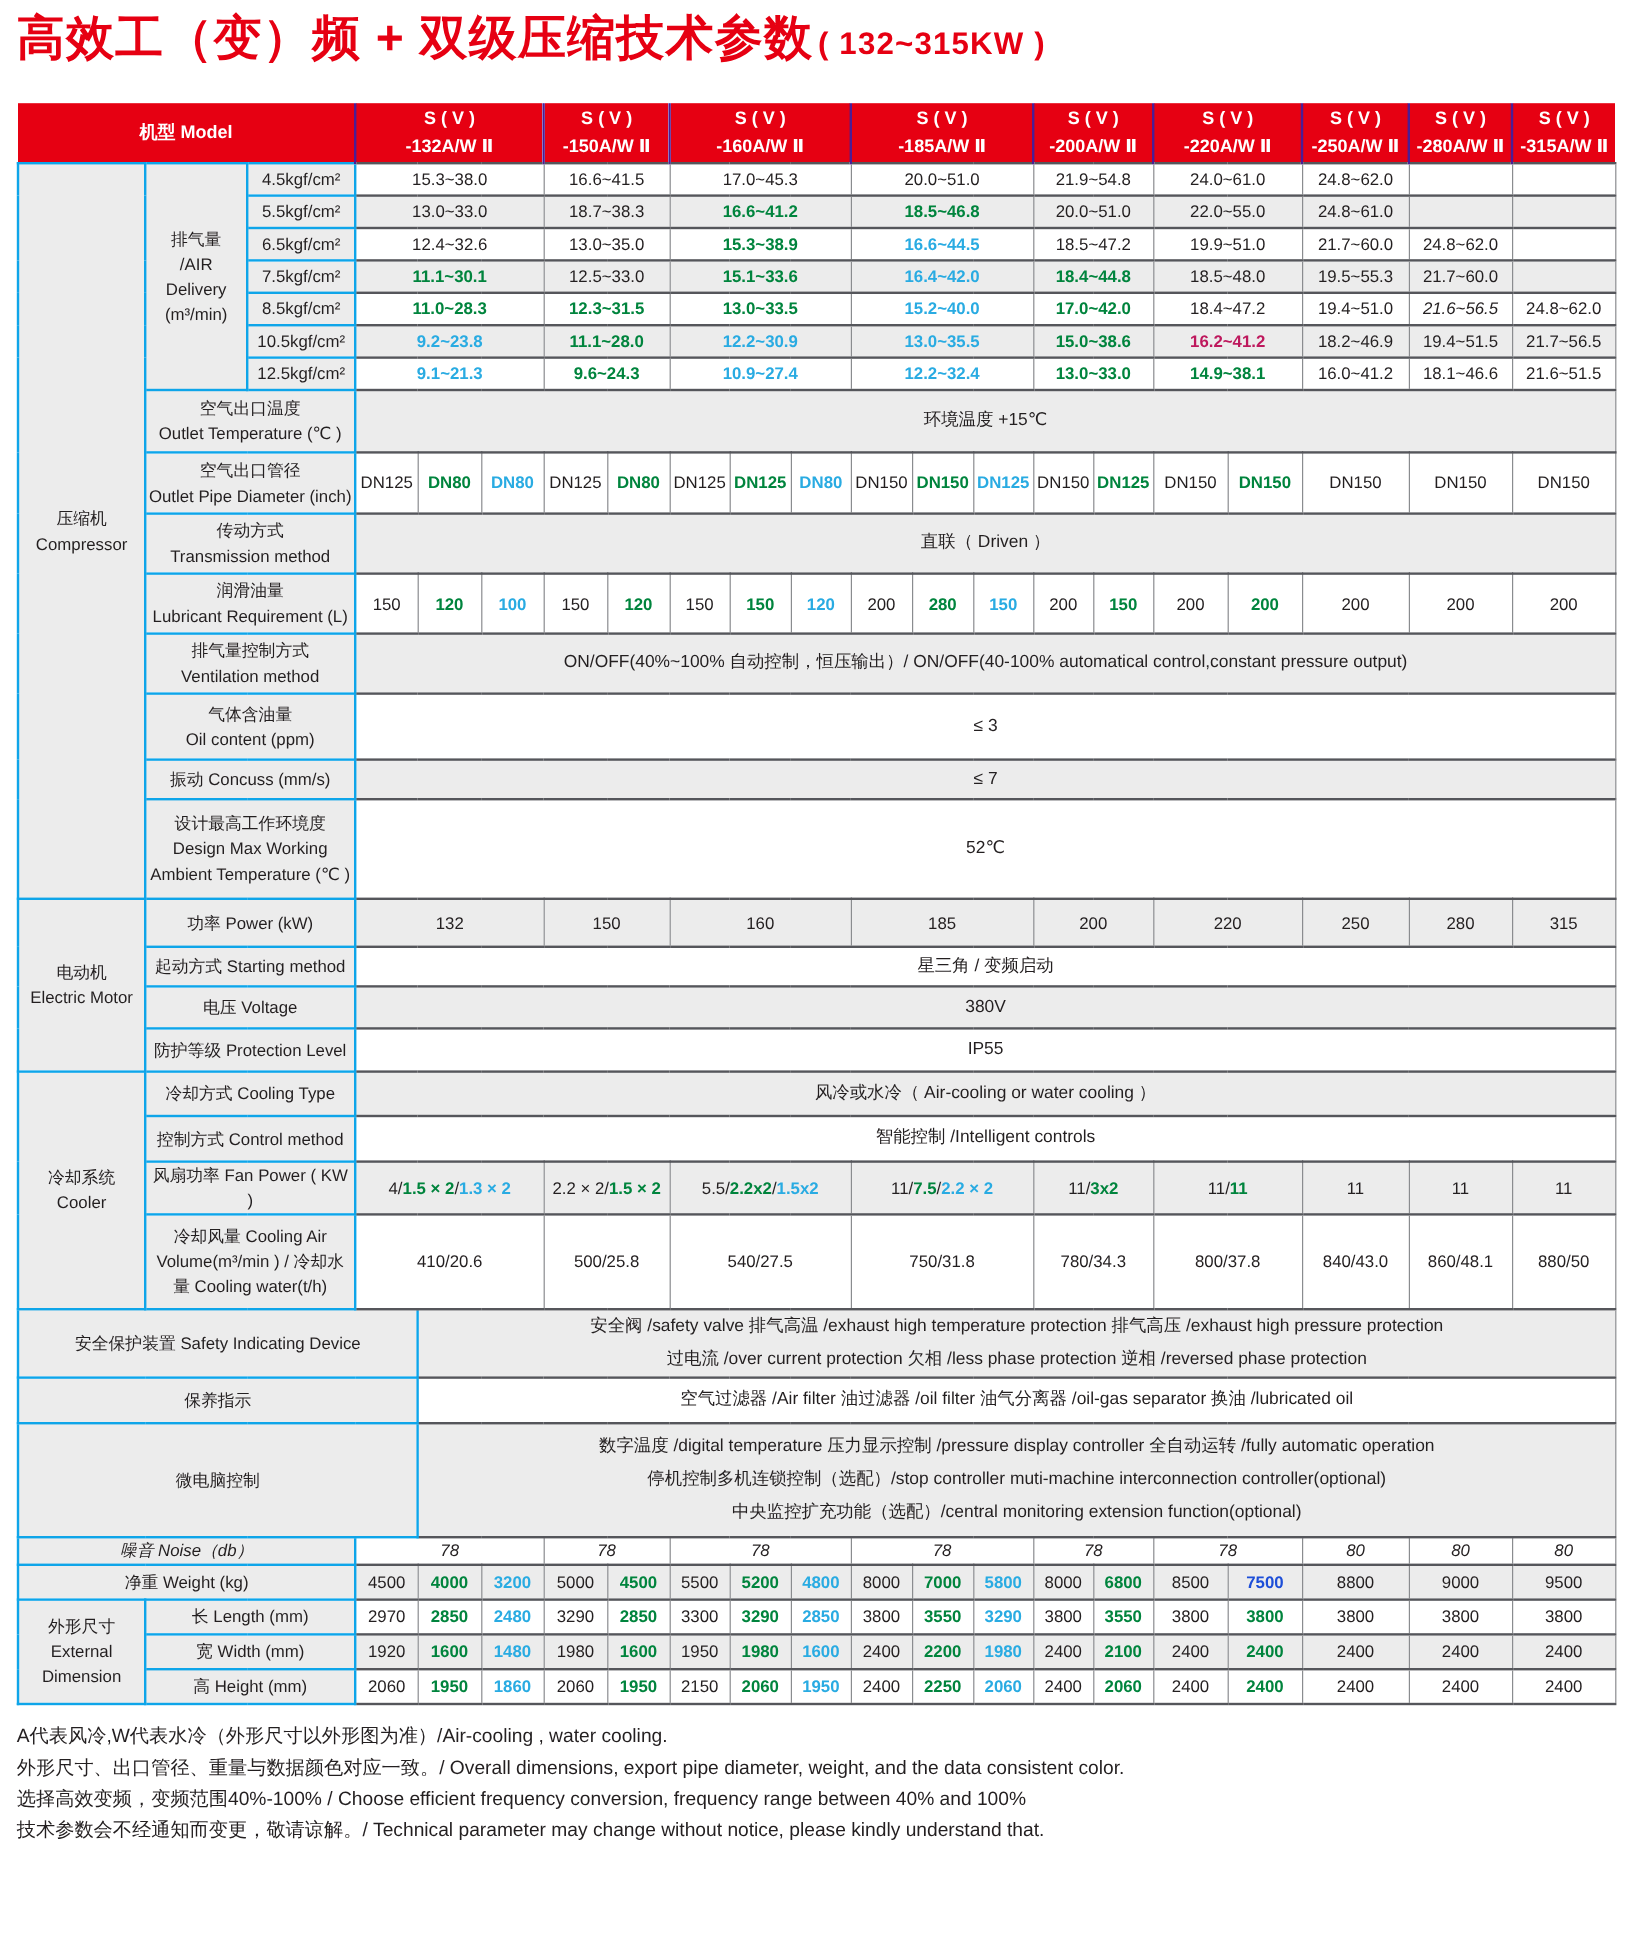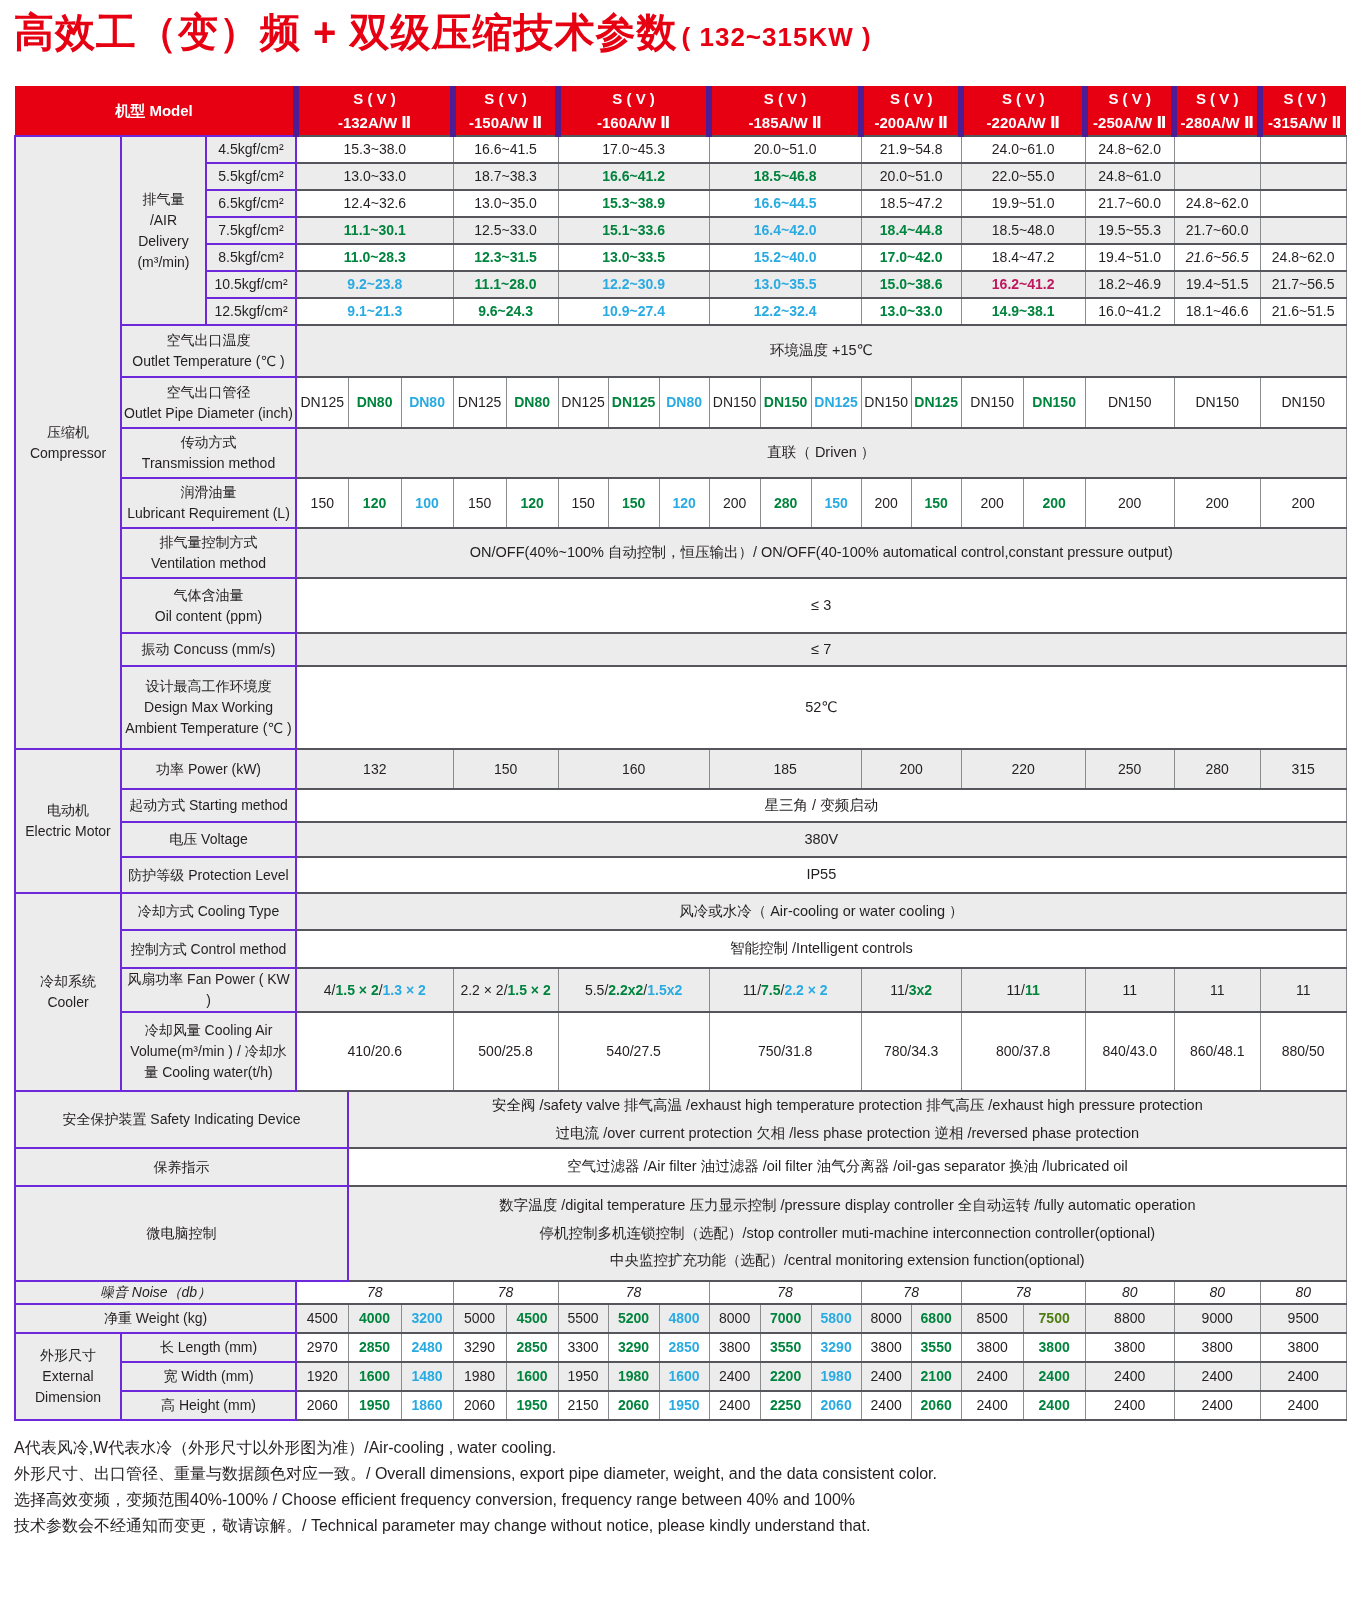--- a/index.html
+++ b/index.html
@@ -3,23 +3,23 @@
 <meta charset="utf-8">
 <style>
   html,body{margin:0;padding:0;background:#fff;}
   body{width:1358px;min-height:1623px;font-family:"Liberation Sans","DejaVu Sans",sans-serif;color:#231f20;}
   .titlebar{padding:8px 0 0 14px;}
   h1{margin:0;color:#e60012;font-size:40px;font-weight:bold;letter-spacing:1px;line-height:1.2;}
   h1 .suffix{font-size:26px;margin-left:4px;}
   .subtitle{color:#e60012;font-size:20px;font-weight:bold;margin-top:4px;letter-spacing:-0.2px;}
   #spec-table{border-collapse:collapse;table-layout:fixed;margin:30px 0 0 14px;width:1331px;}
   #spec-table td{overflow:hidden;padding:0 2px;vertical-align:middle;}
-  td.mhead{background:#e60012;color:#fff;border-left:6px solid #4c1d95;text-align:center;font-weight:bold;font-size:15px;line-height:1.55;}
+  td.mhead{background:#e60012;color:#fff;border-left:2px solid #4c1d95;text-align:center;font-weight:bold;font-size:15px;line-height:1.55;}
   td.mhead.first{border-left:none;}
-  td.glabel,td.rlabel{background:#ececec;border:2px solid #6d28d9;text-align:center;font-size:14px;line-height:1.5;}
+  td.glabel,td.rlabel{background:#ececec;border:2px solid #0ea5e9;text-align:center;font-size:14px;line-height:1.5;}
   td.val{border:1px solid #8a8c8f;border-top:2px solid #55565b;border-bottom:2px solid #55565b;text-align:center;font-size:14px;background:#fff;line-height:1.35;}
   td.val.gbg{background:#ececec;}
   td.val.span{font-size:14.5px;line-height:1.9;}
   .bold{font-weight:bold;}
   .notes{margin:14px 0 0 14px;font-size:16px;line-height:26px;color:#231f20;}
 </style>
 </head>
 <body>
 
 <div class="titlebar">
@@ -306,21 +306,21 @@
         <td class="val gbg bold" style="color: rgb(0, 132, 61);">4500</td>
         <td class="val gbg" style="color: rgb(35, 31, 32);">5500</td>
         <td class="val gbg bold" style="color: rgb(0, 132, 61);">5200</td>
         <td class="val gbg bold" style="color: rgb(41, 171, 226);">4800</td>
         <td class="val gbg" style="color: rgb(35, 31, 32);">8000</td>
         <td class="val gbg bold" style="color: rgb(0, 132, 61);">7000</td>
         <td class="val gbg bold" style="color: rgb(41, 171, 226);">5800</td>
         <td class="val gbg" style="color: rgb(35, 31, 32);">8000</td>
         <td class="val gbg bold" style="color: rgb(0, 132, 61);">6800</td>
         <td class="val gbg" style="color: rgb(35, 31, 32);">8500</td>
-        <td class="val gbg bold" style="color: #4d7c0f;">7500</td>
+        <td class="val gbg bold" style="color: #1d4ed8;">7500</td>
         <td class="val gbg" style="color: rgb(35, 31, 32);">8800</td>
         <td class="val gbg" style="color: rgb(35, 31, 32);">9000</td>
         <td class="val gbg" style="color: rgb(35, 31, 32);">9500</td>
       </tr>
       <tr style="height: 29px;">
         <td class="glabel" rowspan="3">外形尺寸<br>External<br>Dimension</td>
         <td class="rlabel" colspan="2">长 Length  (mm)</td>
         <td class="val" style="color: rgb(35, 31, 32);">2970</td>
         <td class="val bold" style="color: rgb(0, 132, 61);">2850</td>
         <td class="val bold" style="color: rgb(41, 171, 226);">2480</td>

